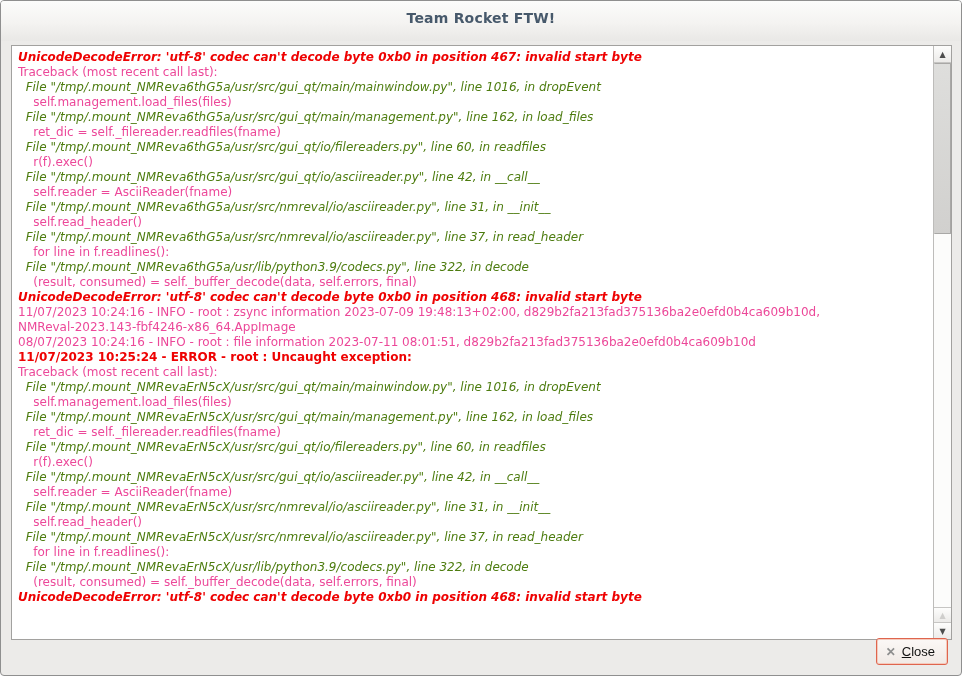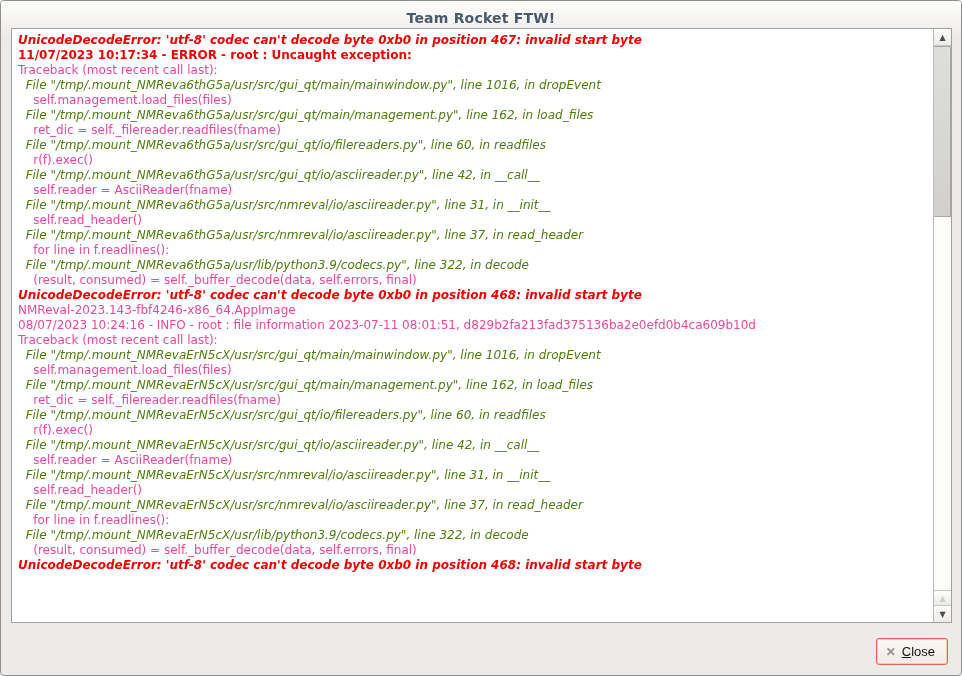--- a/index.html
+++ b/index.html
@@ -20,21 +20,21 @@
     background: linear-gradient(#fcfcfb 0%, #f4f3f1 55%, #e9e8e6 100%);
     display: flex; align-items: flex-start; justify-content: center;
   }
   .title {
     margin-top: 9px;
     font-weight: bold; font-size: 14px; color: #47596b;
     letter-spacing: 0.2px;
   }
 
   .log-area {
-    position: absolute; left: 10px; top: 27px;
+    position: absolute; left: 10px; top: 44px;
     width: 941px; height: 595px;
     background: #ffffff;
     border: 1px solid #a2a19f;
   }
   .log-view {
     position: absolute; left: 0; top: 0; right: 18px; bottom: 0;
     overflow: hidden;
     padding: 4px 0 0 6px;
   }
   .log-line {
@@ -98,39 +98,40 @@
 
 <div class="dialog">
 
   <div class="titlebar">
     <div class="title">Team Rocket FTW!</div>
   </div>
 
   <div class="log-area">
     <div class="log-view">
         <div class="log-line exc">UnicodeDecodeError: 'utf-8' codec can't decode byte 0xb0 in position 467: invalid start byte</div>
-        <div class="log-line hdr">11/07/2023 10:17:34 - ERROR - root : Uncaught exception:</div>
         <div class="log-line plain">Traceback (most recent call last):</div>
         <div class="log-line file">  File "/tmp/.mount_NMReva6thG5a/usr/src/gui_qt/main/mainwindow.py", line 1016, in dropEvent</div>
         <div class="log-line plain">    self.management.load_files(files)</div>
         <div class="log-line file">  File "/tmp/.mount_NMReva6thG5a/usr/src/gui_qt/main/management.py", line 162, in load_files</div>
         <div class="log-line plain">    ret_dic = self._filereader.readfiles(fname)</div>
         <div class="log-line file">  File "/tmp/.mount_NMReva6thG5a/usr/src/gui_qt/io/filereaders.py", line 60, in readfiles</div>
         <div class="log-line plain">    r(f).exec()</div>
         <div class="log-line file">  File "/tmp/.mount_NMReva6thG5a/usr/src/gui_qt/io/asciireader.py", line 42, in __call__</div>
         <div class="log-line plain">    self.reader = AsciiReader(fname)</div>
         <div class="log-line file">  File "/tmp/.mount_NMReva6thG5a/usr/src/nmreval/io/asciireader.py", line 31, in __init__</div>
         <div class="log-line plain">    self.read_header()</div>
         <div class="log-line file">  File "/tmp/.mount_NMReva6thG5a/usr/src/nmreval/io/asciireader.py", line 37, in read_header</div>
         <div class="log-line plain">    for line in f.readlines():</div>
         <div class="log-line file">  File "/tmp/.mount_NMReva6thG5a/usr/lib/python3.9/codecs.py", line 322, in decode</div>
         <div class="log-line plain">    (result, consumed) = self._buffer_decode(data, self.errors, final)</div>
         <div class="log-line exc">UnicodeDecodeError: 'utf-8' codec can't decode byte 0xb0 in position 468: invalid start byte</div>
+        <div class="log-line plain">11/07/2023 10:24:16 - INFO - root : zsync information 2023-07-09 19:48:13+02:00, d829b2fa213fad375136ba2e0efd0b4ca609b10d,</div>
         <div class="log-line plain">NMReval-2023.143-fbf4246-x86_64.AppImage</div>
         <div class="log-line plain">08/07/2023 10:24:16 - INFO - root : file information 2023-07-11 08:01:51, d829b2fa213fad375136ba2e0efd0b4ca609b10d</div>
+        <div class="log-line hdr">11/07/2023 10:25:24 - ERROR - root : Uncaught exception:</div>
         <div class="log-line plain">Traceback (most recent call last):</div>
         <div class="log-line file">  File "/tmp/.mount_NMRevaErN5cX/usr/src/gui_qt/main/mainwindow.py", line 1016, in dropEvent</div>
         <div class="log-line plain">    self.management.load_files(files)</div>
         <div class="log-line file">  File "/tmp/.mount_NMRevaErN5cX/usr/src/gui_qt/main/management.py", line 162, in load_files</div>
         <div class="log-line plain">    ret_dic = self._filereader.readfiles(fname)</div>
         <div class="log-line file">  File "/tmp/.mount_NMRevaErN5cX/usr/src/gui_qt/io/filereaders.py", line 60, in readfiles</div>
         <div class="log-line plain">    r(f).exec()</div>
         <div class="log-line file">  File "/tmp/.mount_NMRevaErN5cX/usr/src/gui_qt/io/asciireader.py", line 42, in __call__</div>
         <div class="log-line plain">    self.reader = AsciiReader(fname)</div>
         <div class="log-line file">  File "/tmp/.mount_NMRevaErN5cX/usr/src/nmreval/io/asciireader.py", line 31, in __init__</div>

